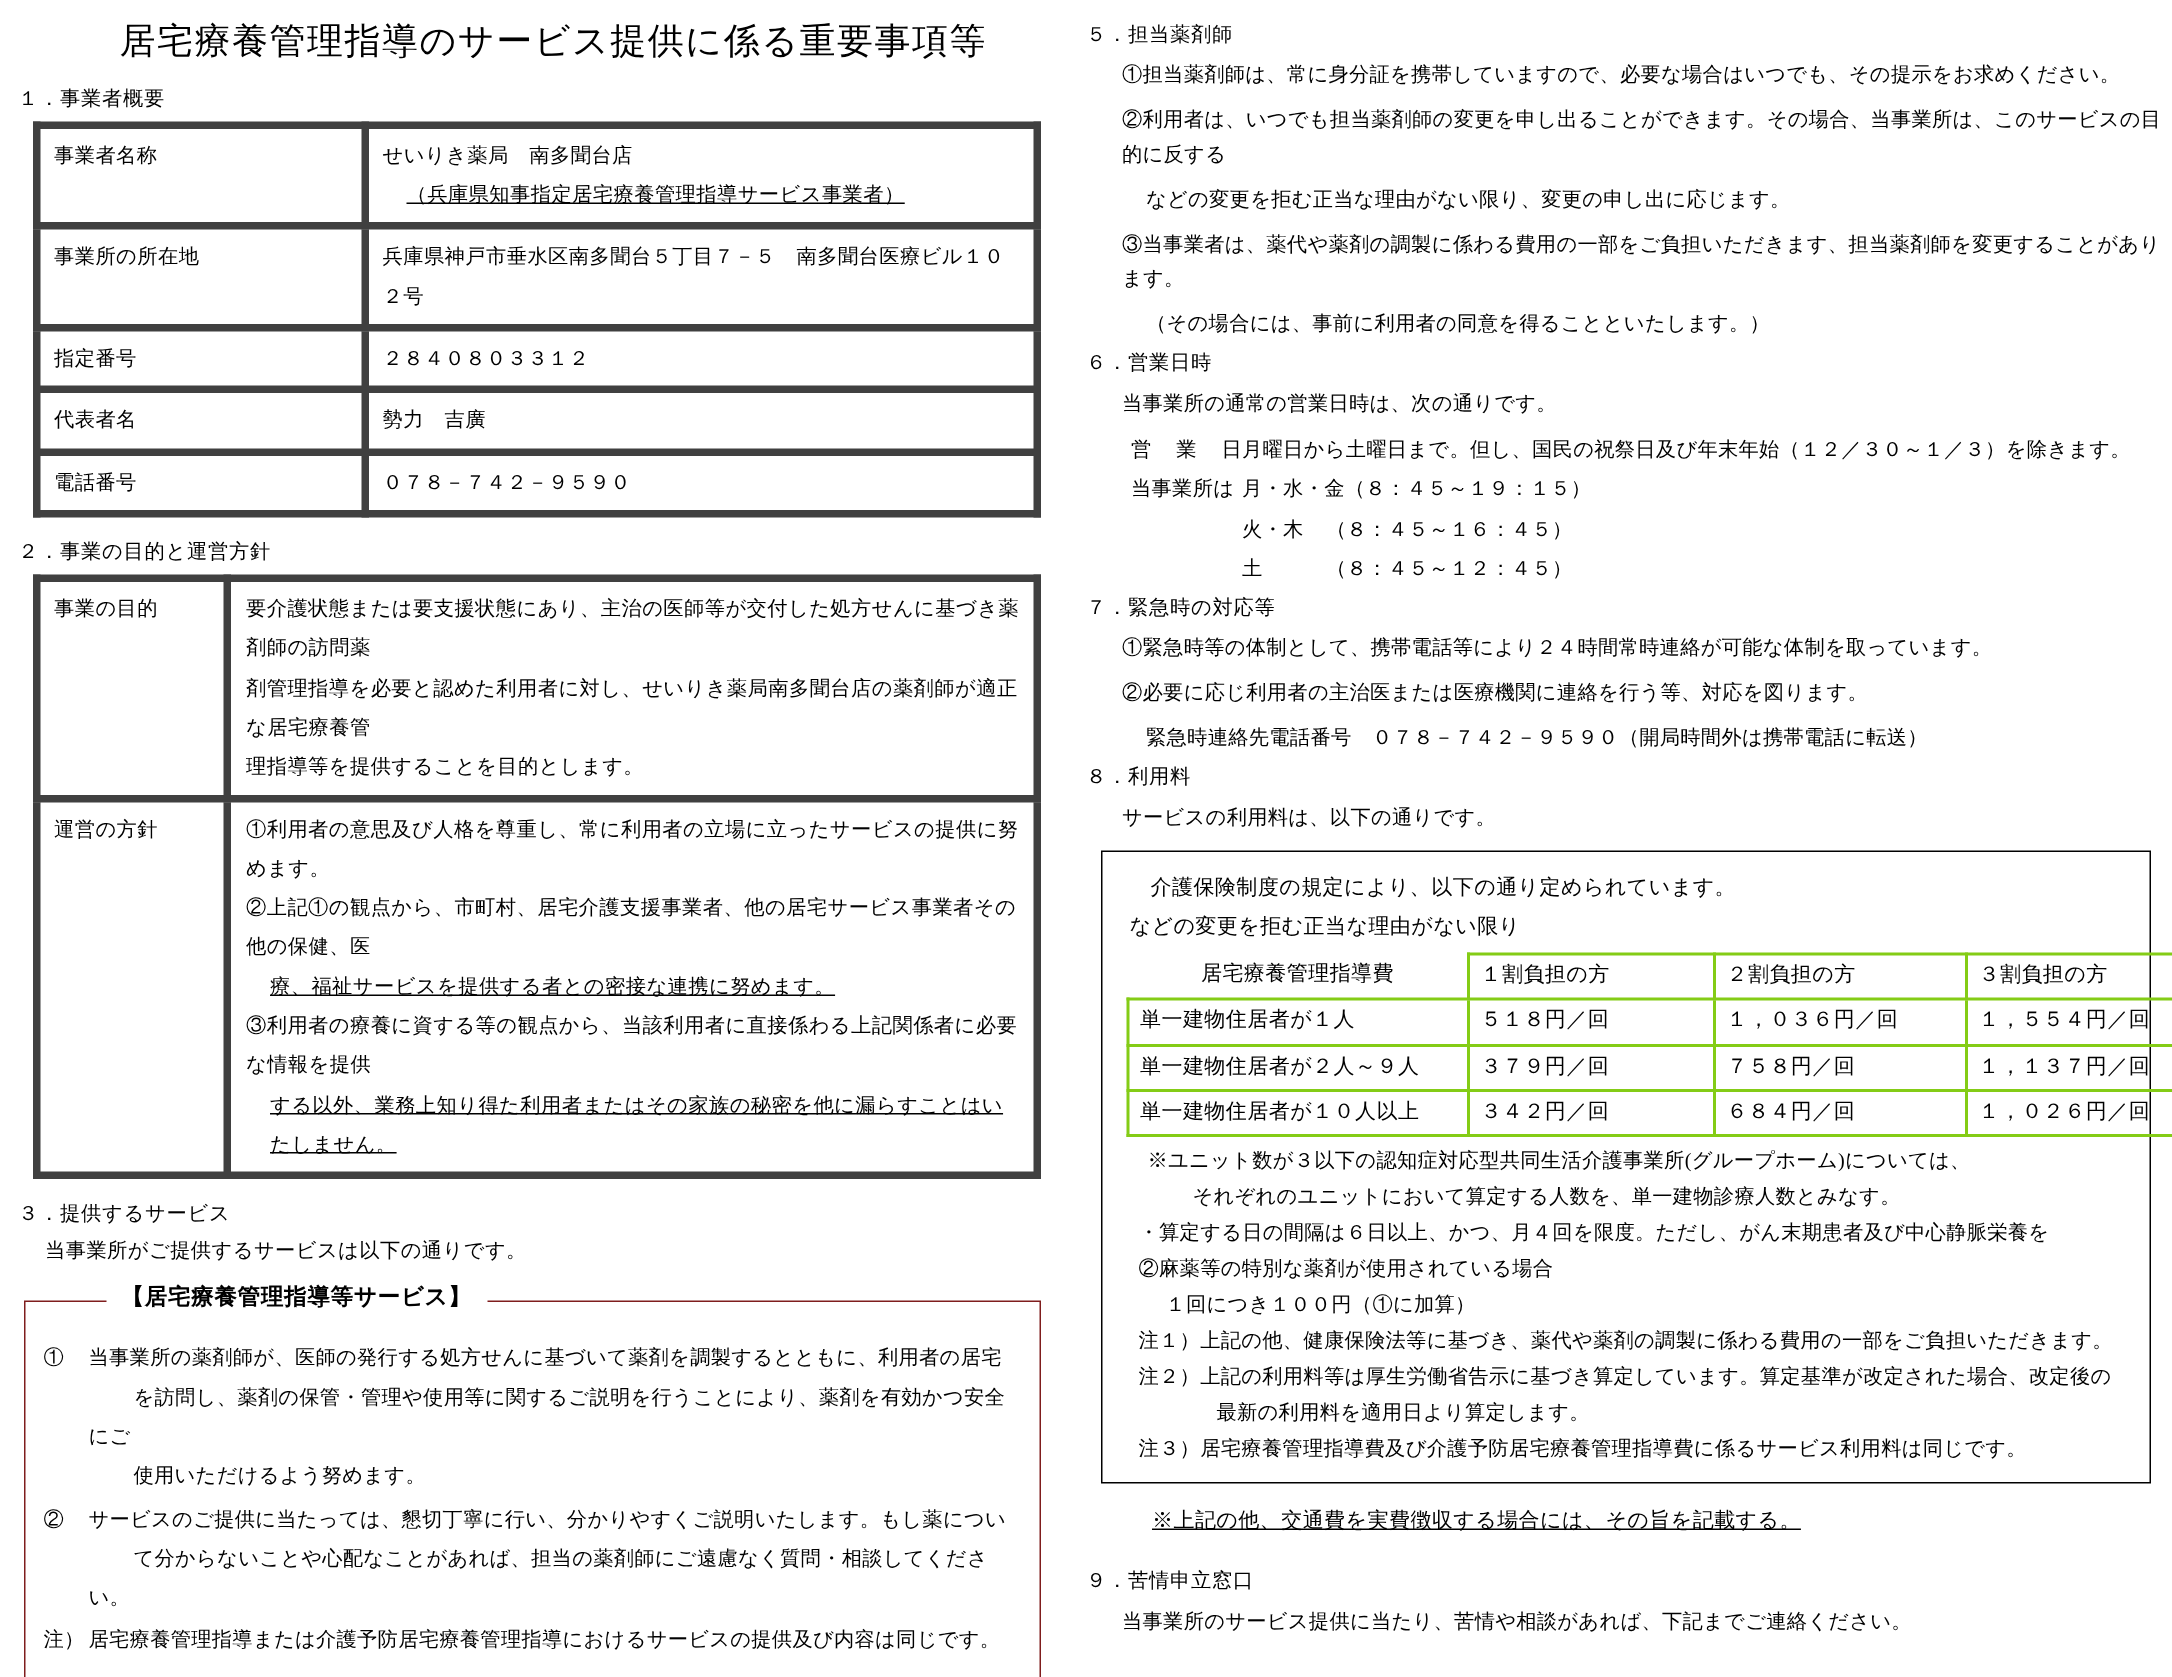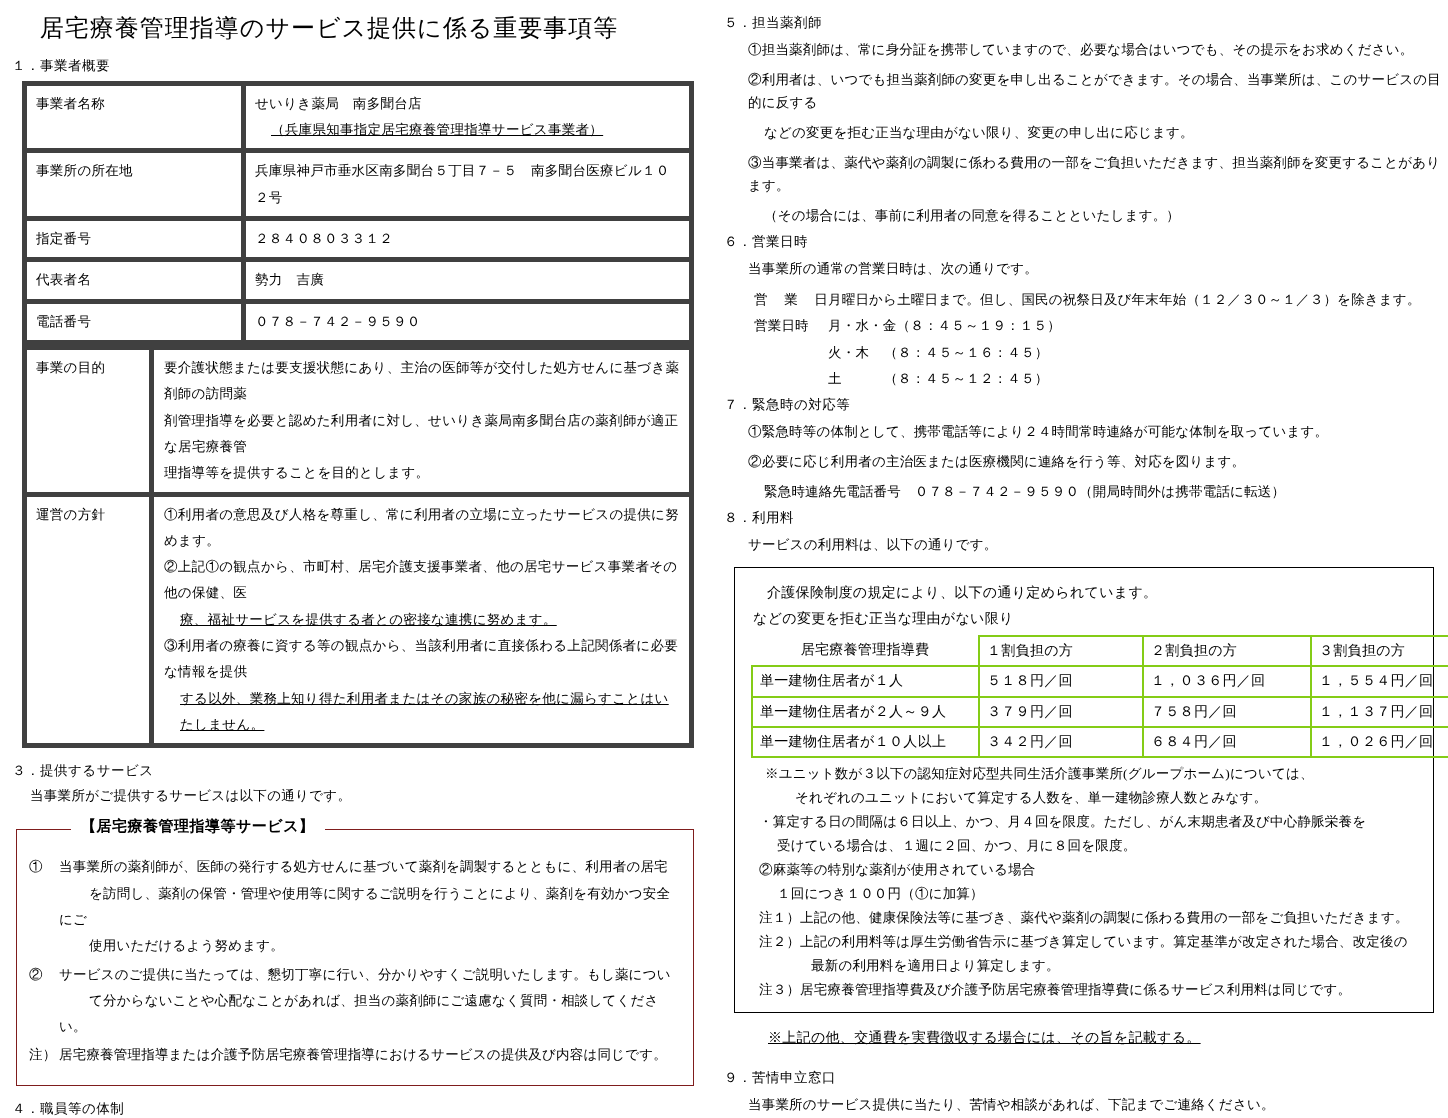--- a/index.html
+++ b/index.html
@@ -29,21 +29,21 @@
   }
   .col-right {
     position: absolute;
     left: 716px;
     top: 0;
     width: 732px;
     height: 1118px;
   }
 
   .doc-title {
-    text-align: center;
+    text-align: right;
     font-size: 24px;
     letter-spacing: 1px;
     margin: 14px 0 0 0;
     padding-right: 58px;
     font-weight: normal;
     line-height: 1.2;
   }
 
   .sec-head {
     font-size: 13.5px;
@@ -239,20 +239,21 @@
           <td class="k">代表者名</td>
           <td>勢力　吉廣</td>
         </tr>
         <tr>
           <td class="k">電話番号</td>
           <td>０７８－７４２－９５９０</td>
         </tr>
       </tbody>
     </table>
 
+    <div class="sec-head">２．事業の目的と運営方針</div>
     <table class="grid" id="table-policy">
       <tbody>
         <tr>
           <td class="k">事業の目的</td>
           <td class="v">
             <span class="ln">要介護状態または要支援状態にあり、主治の医師等が交付した処方せんに基づき薬剤師の訪問薬</span>
             <span class="ln">剤管理指導を必要と認めた利用者に対し、せいりき薬局南多聞台店の薬剤師が適正な居宅療養管</span>
             <span class="ln">理指導等を提供することを目的とします。</span>
           </td>
         </tr>
@@ -307,21 +308,21 @@
 
     
     <div class="sec-head-r">６．営業日時</div>
     <div class="para-r">当事業所の通常の営業日時は、次の通りです。</div>
 
     <div class="biz-row">
       <span class="biz-lbl r">営業日</span>
       <span class="biz-val">月曜日から土曜日まで。但し、国民の祝祭日及び年末年始（１２／３０～１／３）を除きます。</span>
     </div>
     <div class="biz-row">
-      <span class="biz-lbl">営業日時</span>
+      <span class="biz-lbl">当事業所は</span>
       <span class="biz-val"><span class="pad">月・水・金</span><span>（８：４５～１９：１５）</span></span>
     </div>
     <div class="biz-row">
       <span class="biz-lbl"></span>
       <span class="biz-val"><span class="pad">火・木</span><span>（８：４５～１６：４５）</span></span>
     </div>
     <div class="biz-row">
       <span class="biz-lbl"></span>
       <span class="biz-val"><span class="pad">土</span><span>（８：４５～１２：４５）</span></span>
     </div>
@@ -367,21 +368,20 @@
             <td>３４２円／回</td>
             <td>６８４円／回</td>
             <td>１，０２６円／回</td>
           </tr>
         </tbody>
       </table>
 
       <div class="note i0">※ユニット数が３以下の認知症対応型共同生活介護事業所(グループホーム)については、</div>
       <div class="note i1">それぞれのユニットにおいて算定する人数を、単一建物診療人数とみなす。</div>
       <div class="note i2">・算定する日の間隔は６日以上、かつ、月４回を限度。ただし、がん末期患者及び中心静脈栄養を</div>
-      <div class="note i3">受けている場合は、１週に２回、かつ、月に８回を限度。</div>
       <div class="note i2">②麻薬等の特別な薬剤が使用されている場合</div>
       <div class="note i3">１回につき１００円（①に加算）</div>
       <div class="note hang">注１）上記の他、健康保険法等に基づき、薬代や薬剤の調製に係わる費用の一部をご負担いただきます。</div>
       <div class="note hang2">注２）上記の利用料等は厚生労働省告示に基づき算定しています。算定基準が改定された場合、改定後の</div>
       <div class="note sub">最新の利用料を適用日より算定します。</div>
       <div class="note hang">注３）居宅療養管理指導費及び介護予防居宅療養管理指導費に係るサービス利用料は同じです。</div>
     </div>
 
     <div class="underline-note">※上記の他、交通費を実費徴収する場合には、その旨を記載する。</div>
 

